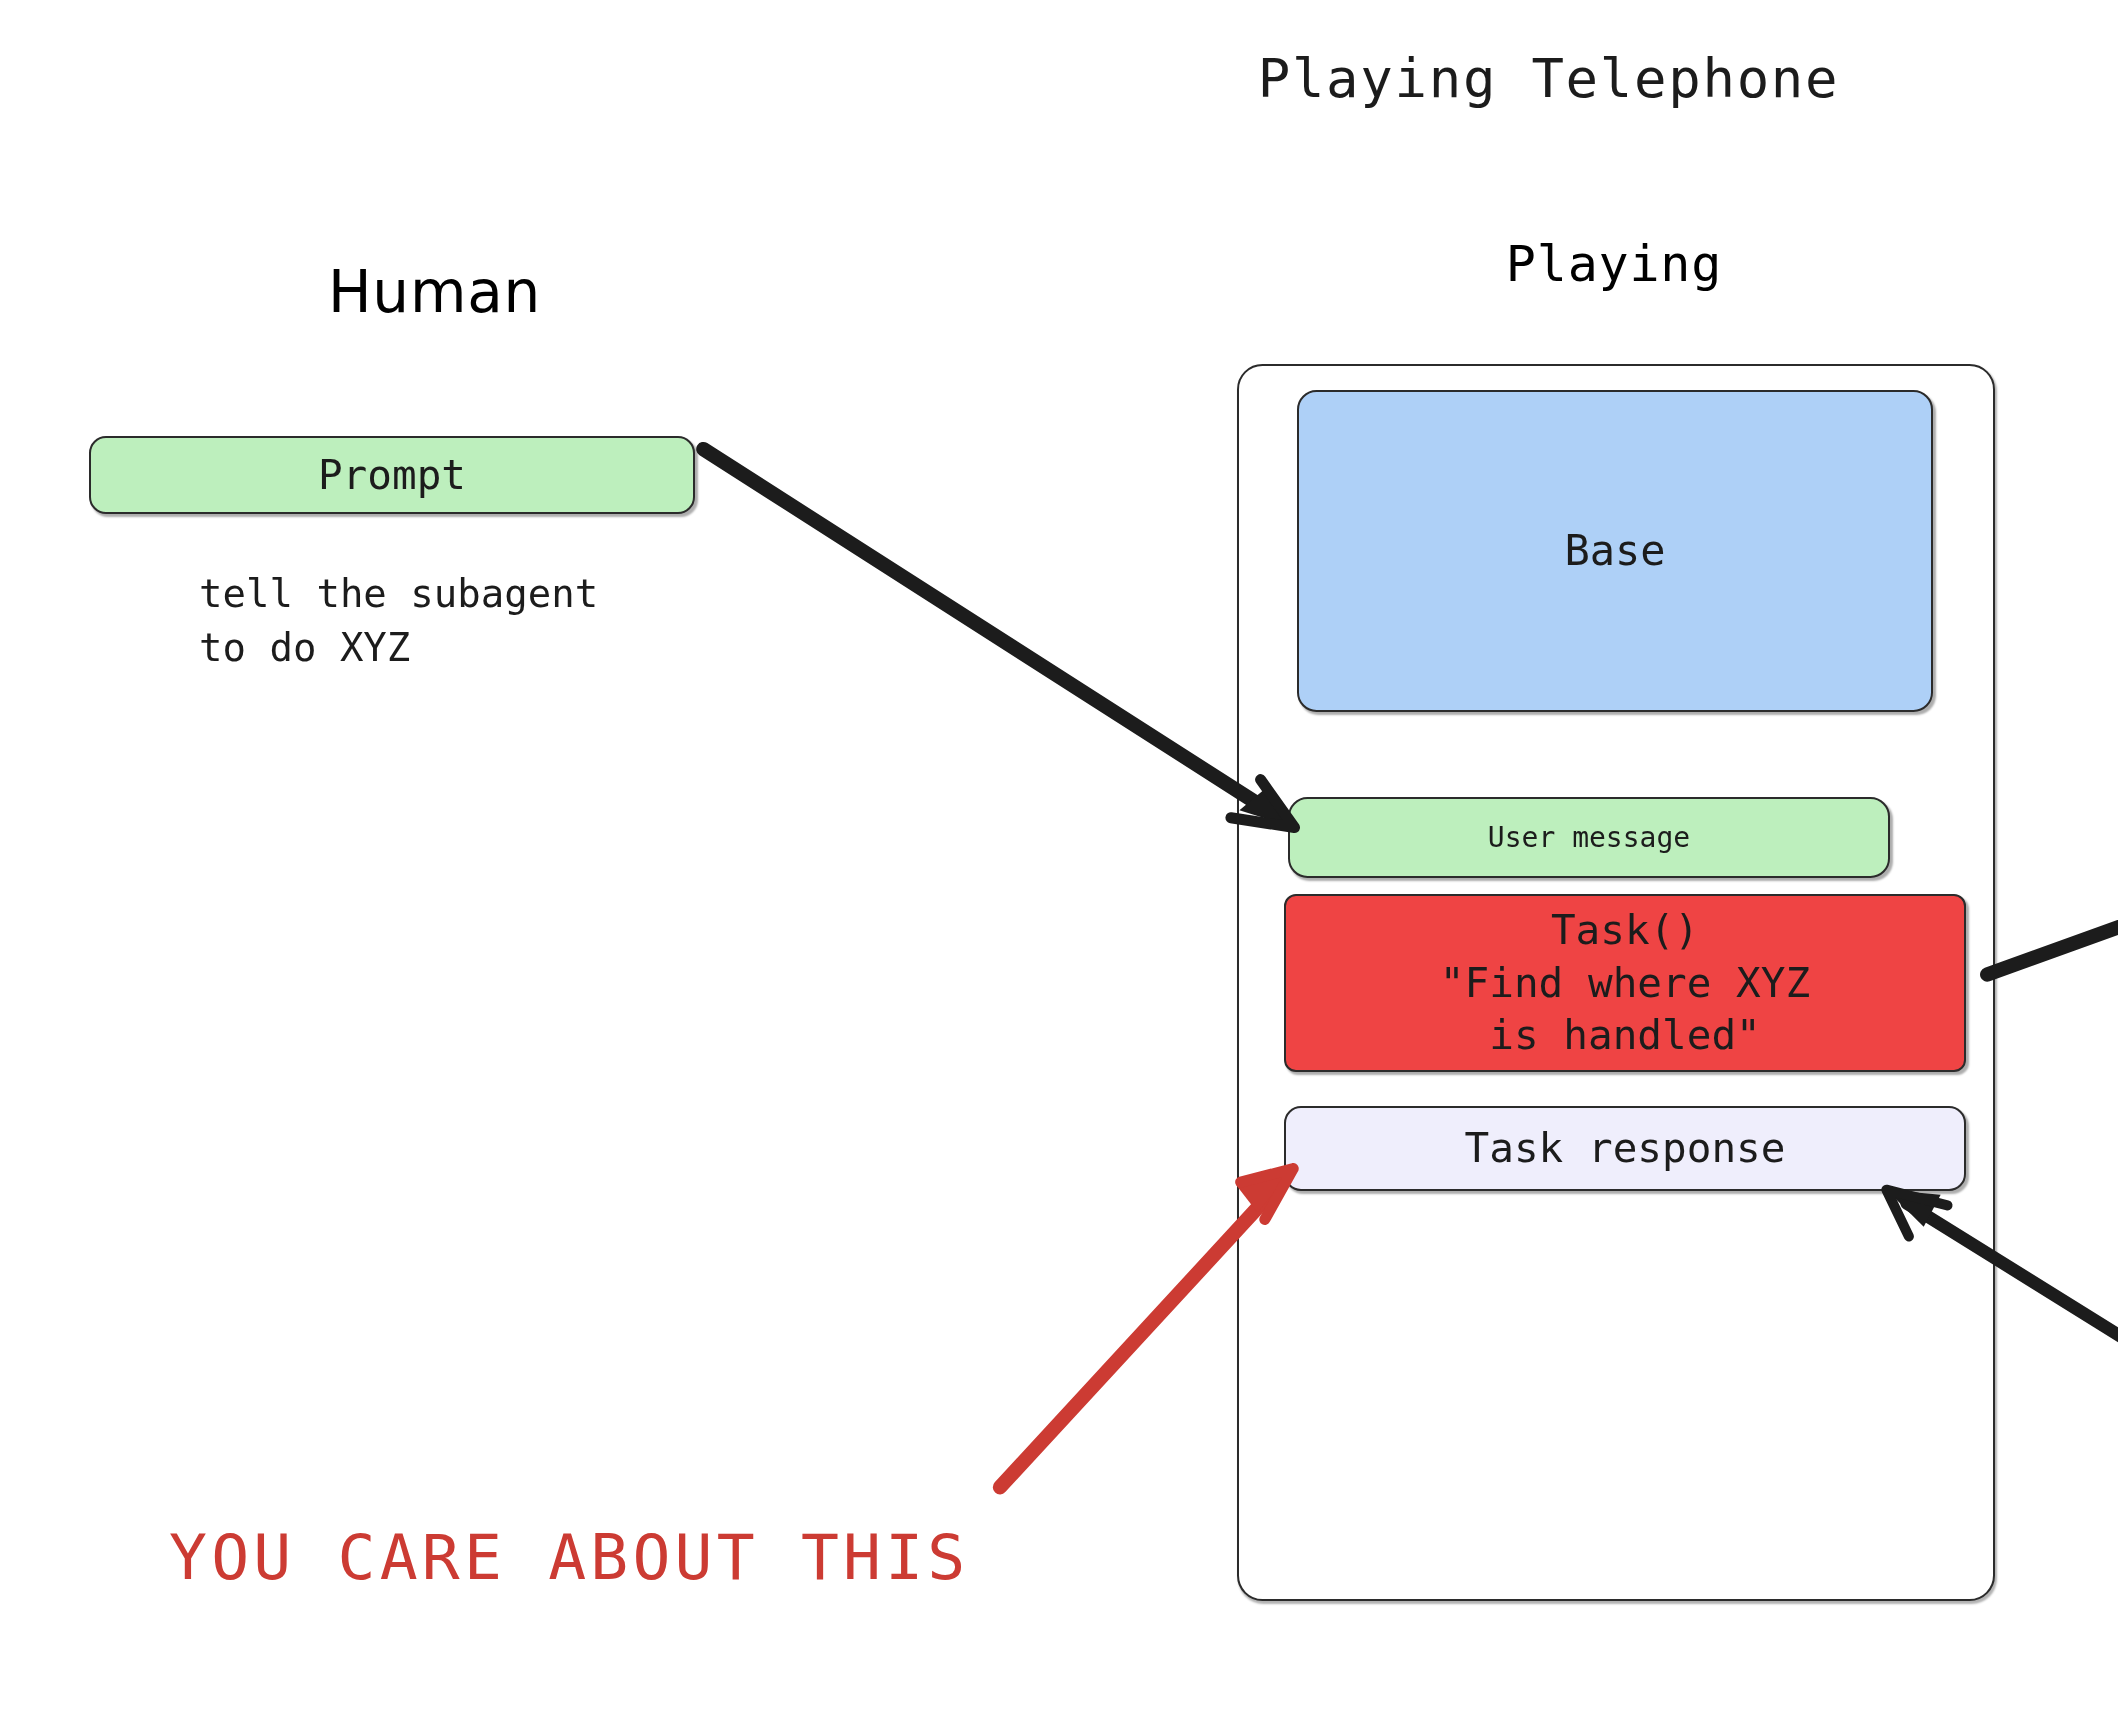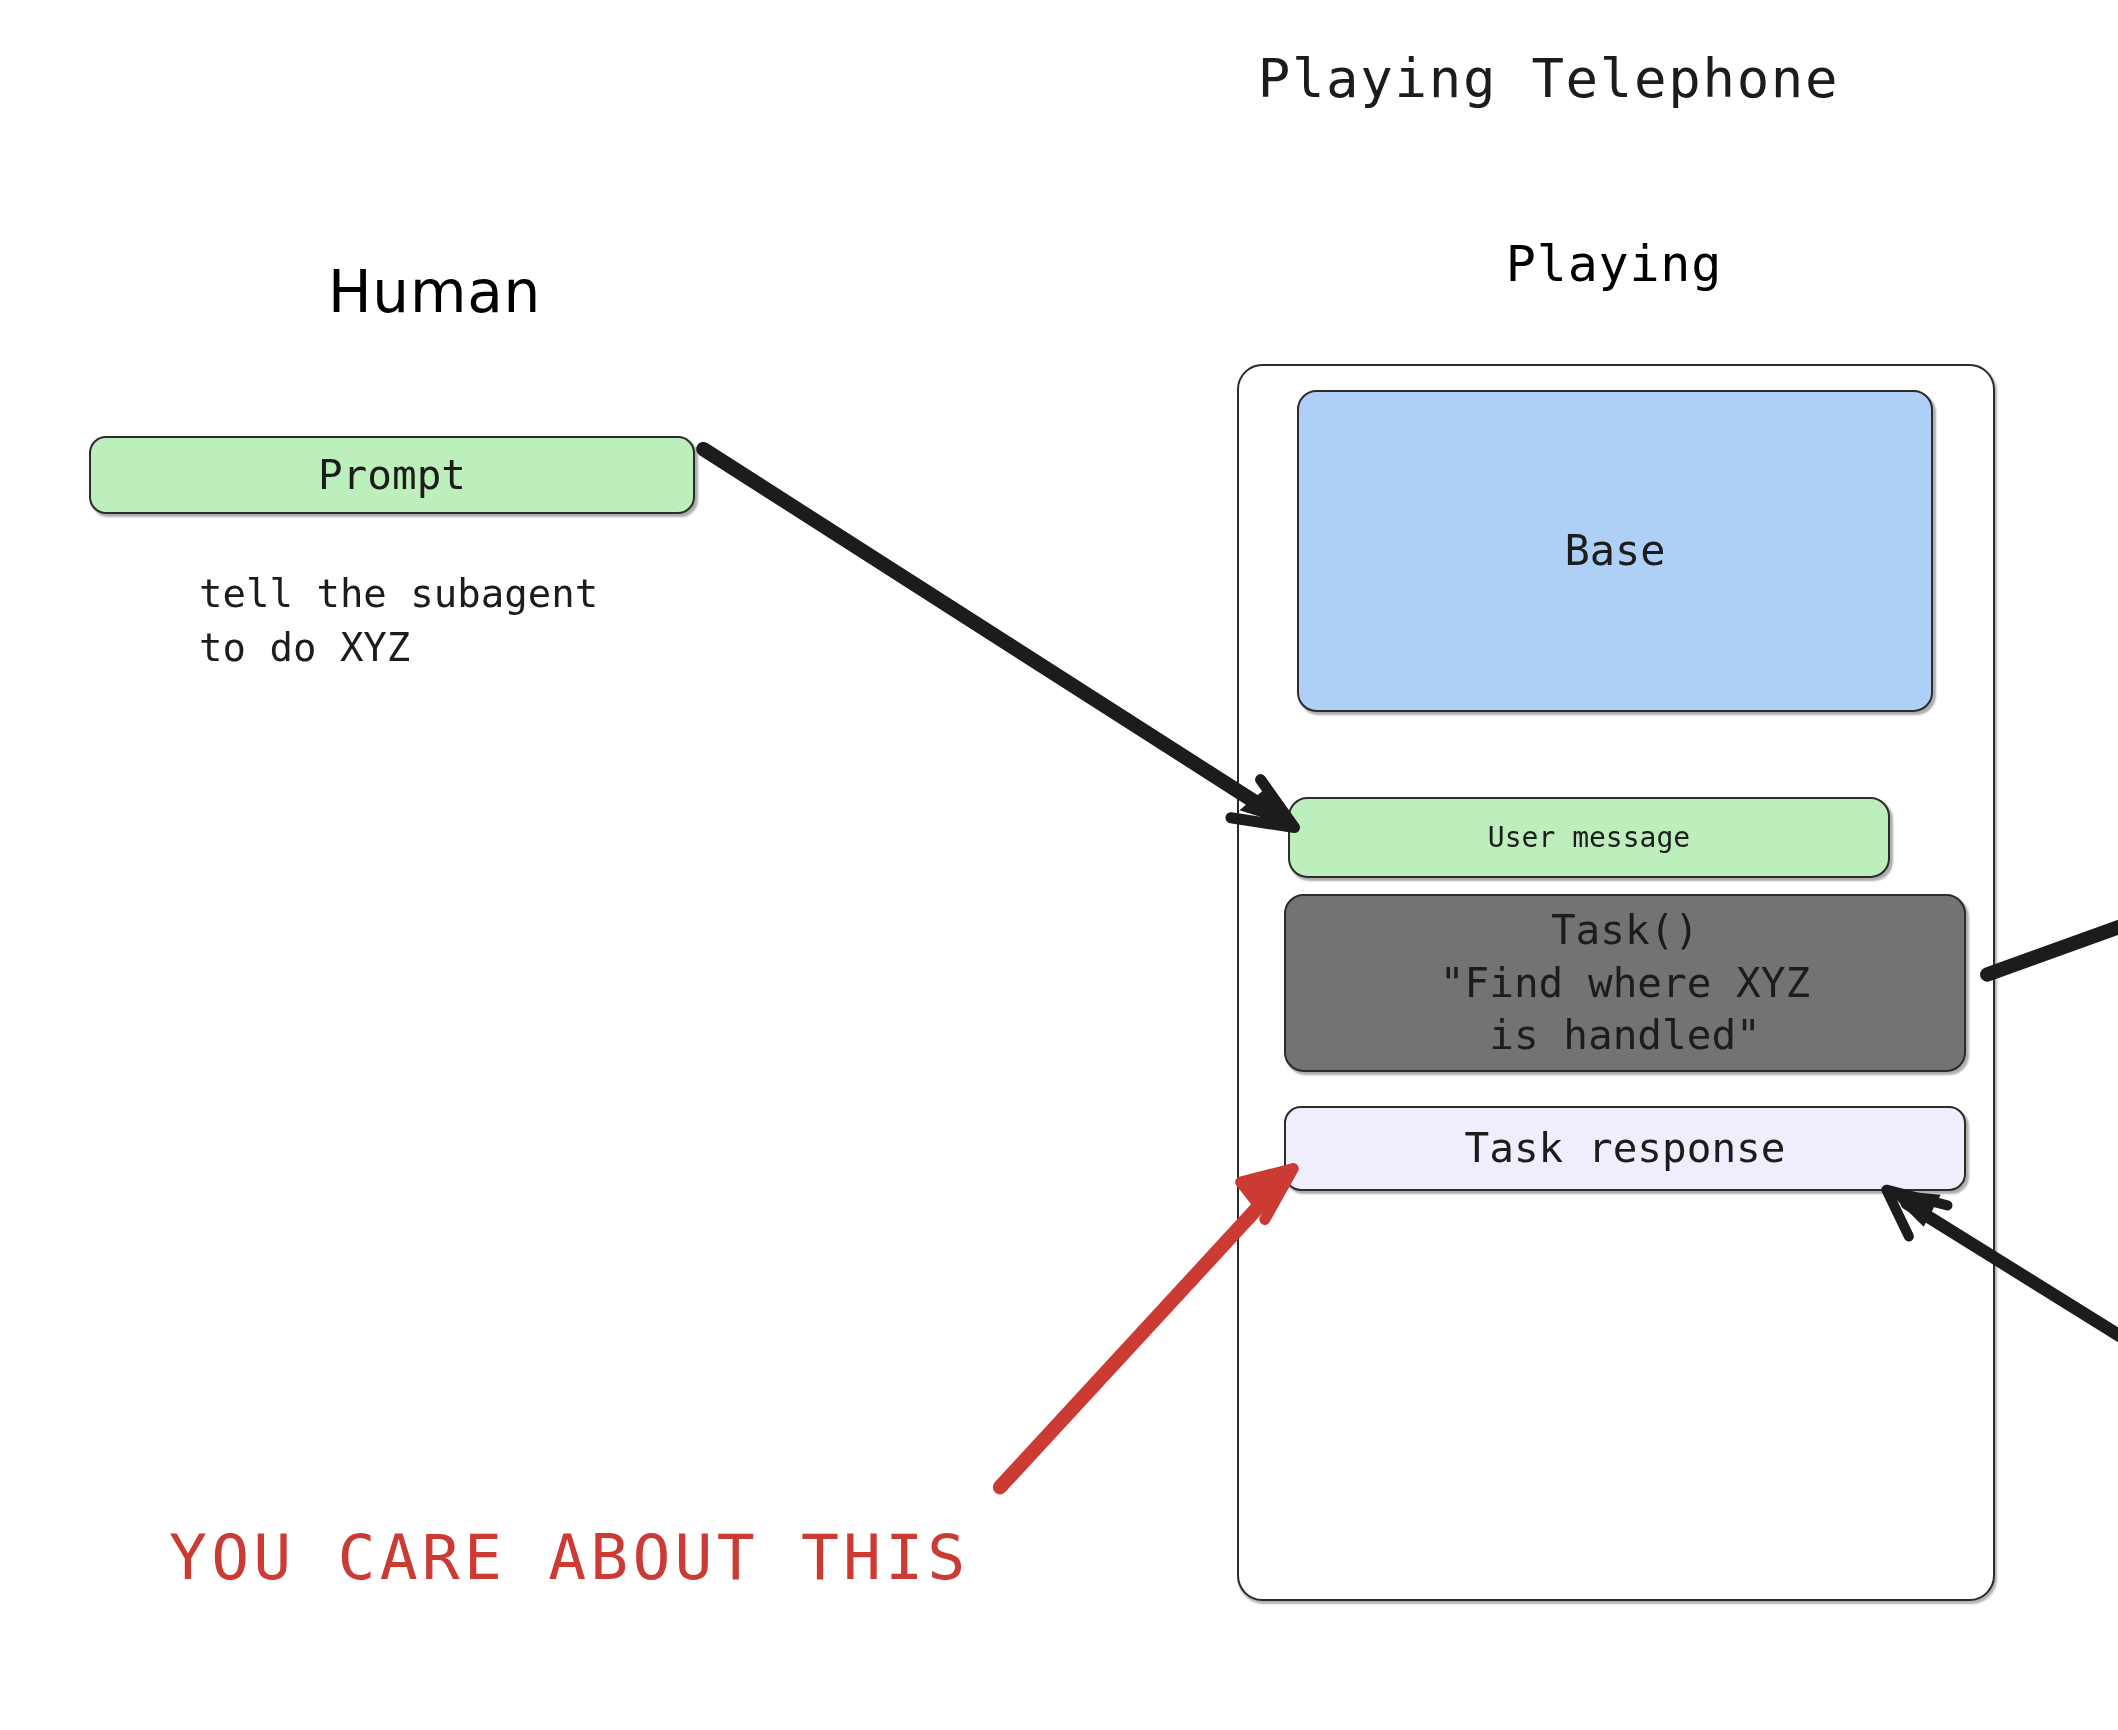--- a/index.html
+++ b/index.html
@@ -107,21 +107,21 @@
   <div class="abs column-title" id="human-title">Human</div>
   <div class="abs column-title" id="parent-title">Playing</div>
 
   <div class="abs block" id="prompt-chip" style="background:#bdefbd;">Prompt</div>
   <div class="abs human-note" id="human-note-1">tell the subagent
 to do XYZ</div>
 
   <div class="abs panel" id="parent-panel"></div>
   <div class="abs block" id="parent-base" style="background:#aed0f7;">Base</div>
   <div class="abs block" id="parent-user" style="background:#bdefbd;">User message</div>
-  <div class="abs block" id="parent-task" style="background:#737373; white-space:pre;">Task()
+  <div class="abs block" id="parent-task" style="background:#ef4444; white-space:pre;border-radius:12px;">Task()
 "Find where XYZ
 is handled"</div>
   <div class="abs block thin" id="parent-resp" style="background:#efeefc;">Task response</div>
 
   <div class="abs" id="callout-text">YOU CARE ABOUT THIS</div>
 
   <svg class="abs" id="arrows" viewBox="0 0 7309 4083">
 
     <g>
       <line x1="1660" y1="1060" x2="3020" y2="1930" stroke="#1c1c1c" stroke-width="34" stroke-linecap="round"></line>

